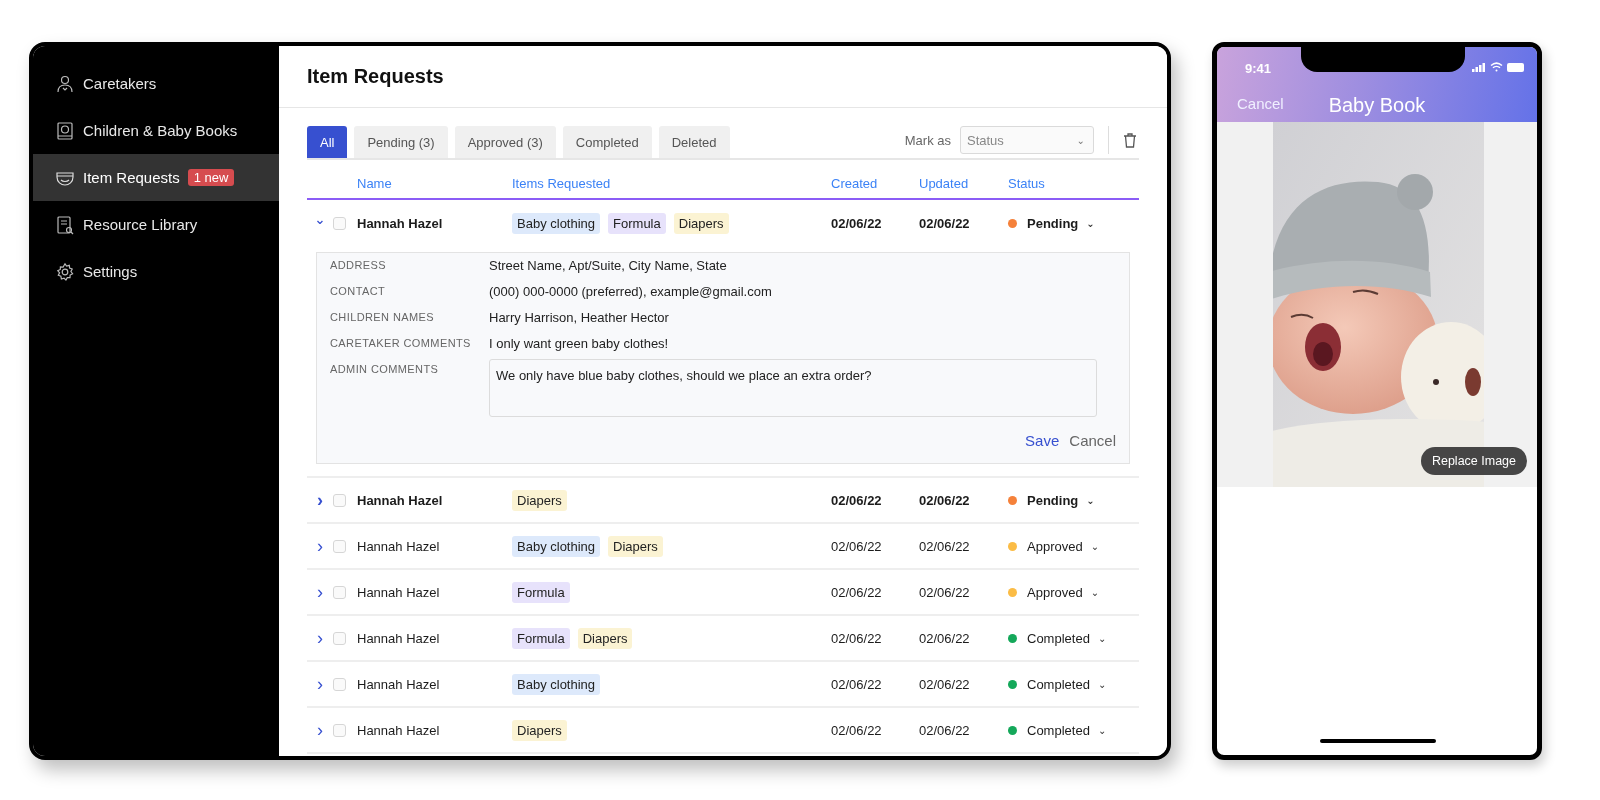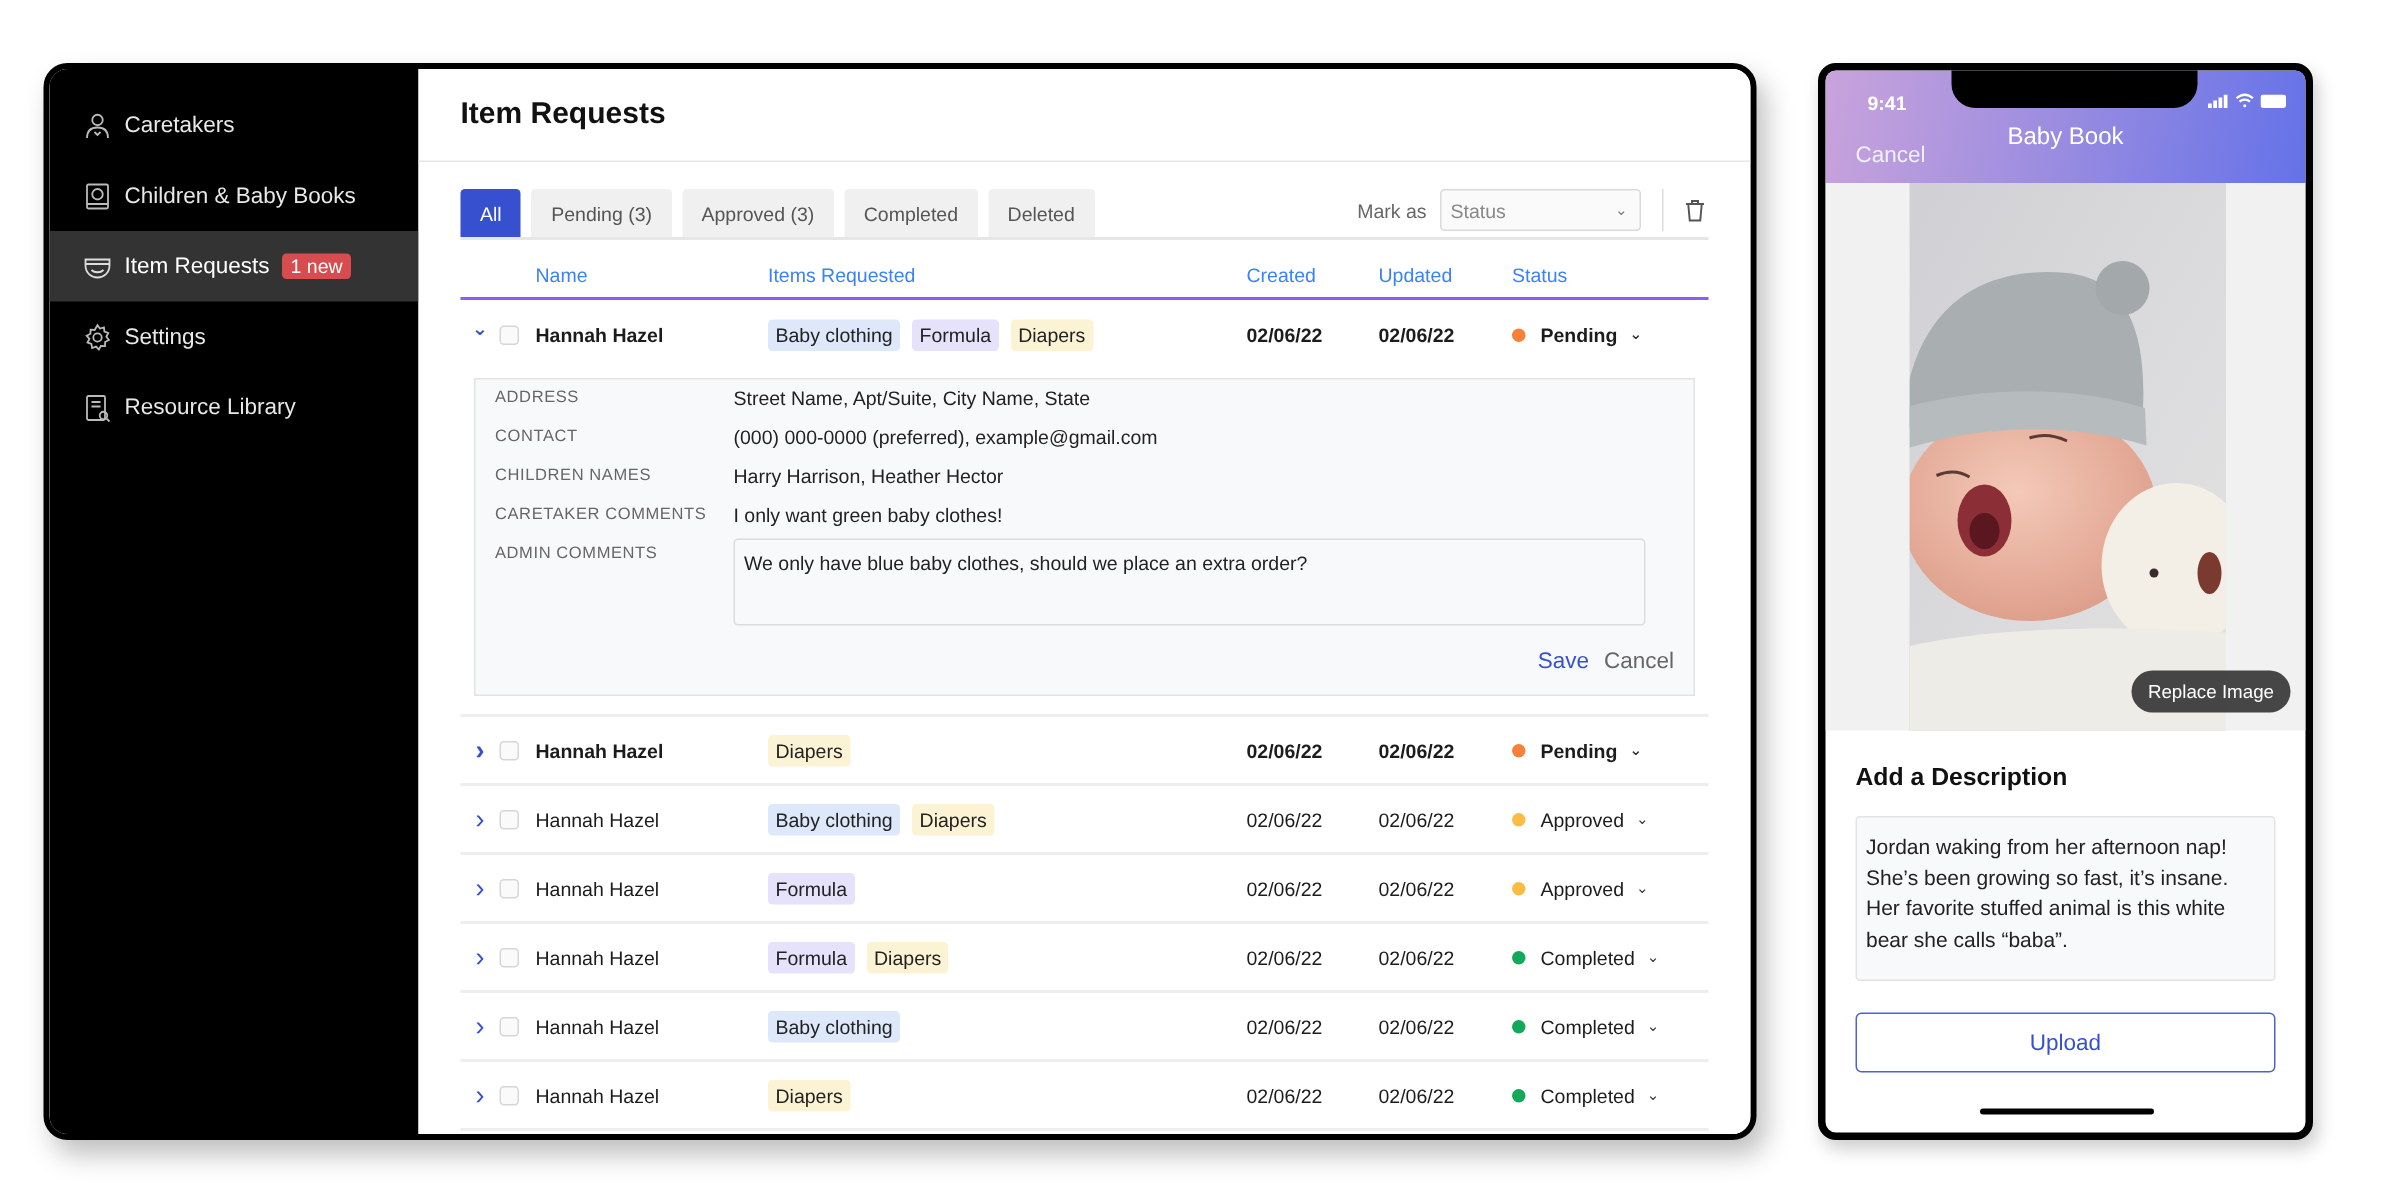--- a/index.html
+++ b/index.html
@@ -76,21 +76,21 @@
   .detail-wrap { border-bottom: 2px solid #eee; }
 
   
   .phone { position: absolute; left: 1212px; top: 42px; width: 330px; height: 718px; border: 5px solid #000; border-radius: 12px; background: #fff; overflow: hidden;
     box-shadow: 3px 6px 12px rgba(0,0,0,0.2); }
   .ph-top { height: 75px; background: linear-gradient(100deg, #c9a3dc 0%, #9e8ee0 45%, #6472e8 100%); position: relative; color: #fff; }
   .notch { position: absolute; left: 84px; top: -5px; width: 164px; height: 30px; background: #000; border-radius: 0 0 16px 16px; }
   .ph-time { position: absolute; left: 28px; top: 14px; font-size: 13px; font-weight: bold; }
   .ph-icons { position: absolute; right: 12px; top: 15px; display: flex; align-items: center; gap: 4px; }
   .ph-cancel { position: absolute; left: 20px; top: 48px; font-size: 15px; color: #f0f0ff; }
-  .ph-title { position: absolute; left: 0; right: 0; top: 36px; text-align: center; font-size: 16px; }
+  .ph-title { position: absolute; left: 0; right: 0; top: 47px; text-align: center; font-size: 20px; }
   .ph-image-area { height: 365px; background: #f1f1f1; position: relative; }
   .ph-photo { position: absolute; left: 56px; top: 0; width: 211px; height: 365px; overflow: hidden; background: #d9d9dc; }
   .replace-btn { position: absolute; right: 10px; bottom: 12px; background: rgba(40,40,40,0.85); color: #fff; font-size: 12.5px; padding: 7px 11px; border-radius: 16px; cursor: pointer; }
   .ph-body { padding: 0 20px; }
   .ph-h { font-size: 16.5px; font-weight: bold; margin-top: 22px; color: #111; }
   .ph-desc { margin-top: 16px; height: 110px; border: 1px solid #e3e3e3; border-radius: 3px; background: #f8f9fb; padding: 9px 6px; font-size: 14px; line-height: 20.5px; color: #222; }
   .ph-upload { margin-top: 21px; height: 40px; border: 1px solid #4a63d8; border-radius: 4px; display: flex; align-items: center; justify-content: center; color: #3750d0; font-size: 15px; cursor: pointer; }
   .home-ind { position: absolute; left: 103px; bottom: 12px; width: 116px; height: 4px; background: #000; border-radius: 2px; }
 </style>
 </head>
@@ -126,37 +126,37 @@
               <line x1="2" y1="8" x2="18" y2="8"></line>
               <path d="M6 12 C8 14 12 14 14 12"></path>
             </svg>
         </span>
         <span>Item Requests</span>
         <span class="badge-new">1 new</span>
       </div>
       <div class="nav-item">
         <span class="ico">
           <svg viewBox="0 0 20 20" fill="none" stroke="#bbb" stroke-width="1.2">
-              <circle cx="10" cy="10" r="2.8"></circle>
-              <path d="M10 1.8 L11.6 4 L14.3 3.3 L14.6 6 L17.2 7 L15.9 9.5 L17.6 11.7 L15.1 13 L15 15.7 L12.3 15.6 L10.9 18 L9 16.1 L6.4 17 L5.9 14.3 L3.3 13.3 L4.6 10.9 L2.8 8.8 L5.3 7.5 L5.4 4.8 L8.1 5 Z"></path>
-            </svg>
-        </span>
-        <span>Settings</span>
-      </div>
-      <div class="nav-item">
-        <span class="ico">
-          <svg viewBox="0 0 20 20" fill="none" stroke="#bbb" stroke-width="1.2">
               <rect x="3" y="2" width="12" height="16" rx="1"></rect>
               <line x1="6" y1="6" x2="12" y2="6"></line>
               <line x1="6" y1="9" x2="12" y2="9"></line>
               <circle cx="14" cy="15" r="2.5"></circle>
               <line x1="16" y1="17" x2="18" y2="19"></line>
             </svg>
         </span>
         <span>Resource Library</span>
+      </div>
+      <div class="nav-item">
+        <span class="ico">
+          <svg viewBox="0 0 20 20" fill="none" stroke="#bbb" stroke-width="1.2">
+              <circle cx="10" cy="10" r="2.8"></circle>
+              <path d="M10 1.8 L11.6 4 L14.3 3.3 L14.6 6 L17.2 7 L15.9 9.5 L17.6 11.7 L15.1 13 L15 15.7 L12.3 15.6 L10.9 18 L9 16.1 L6.4 17 L5.9 14.3 L3.3 13.3 L4.6 10.9 L2.8 8.8 L5.3 7.5 L5.4 4.8 L8.1 5 Z"></path>
+            </svg>
+        </span>
+        <span>Settings</span>
       </div>
     </div>
   </div>
 
   <div class="main">
     <div class="page-header">
       <h1 class="page-title">Item Requests</h1>
     </div>
 
     <div class="toolbar">
@@ -404,19 +404,14 @@
         <path d="M18 195 Q30 190 40 196" stroke="#5b3b34" stroke-width="2" fill="none"></path>
         <path d="M80 170 Q92 166 105 172" stroke="#5b3b34" stroke-width="2" fill="none"></path>
         <ellipse cx="178" cy="255" rx="50" ry="55" fill="#f3efe6"></ellipse>
         <ellipse cx="200" cy="260" rx="8" ry="14" fill="#7a3a30"></ellipse>
         <circle cx="163" cy="260" r="3" fill="#3a2a28"></circle>
         <path d="M-5 310 C50 295 150 295 215 300 L215 365 L-5 365 Z" fill="#eeece6"></path>
       </svg>
     </div>
     <div class="replace-btn">Replace Image</div>
   </div>
-  <div class="ph-body">
-    <div class="ph-h">Add a Description</div>
-    <div class="ph-desc">Jordan waking from her afternoon nap! She’s been growing so fast, it’s insane. Her favorite stuffed animal is this white bear she calls “baba”.</div>
-    <div class="ph-upload">Upload</div>
-  </div>
   <div class="home-ind"></div>
 </div>
 
 </body></html>

